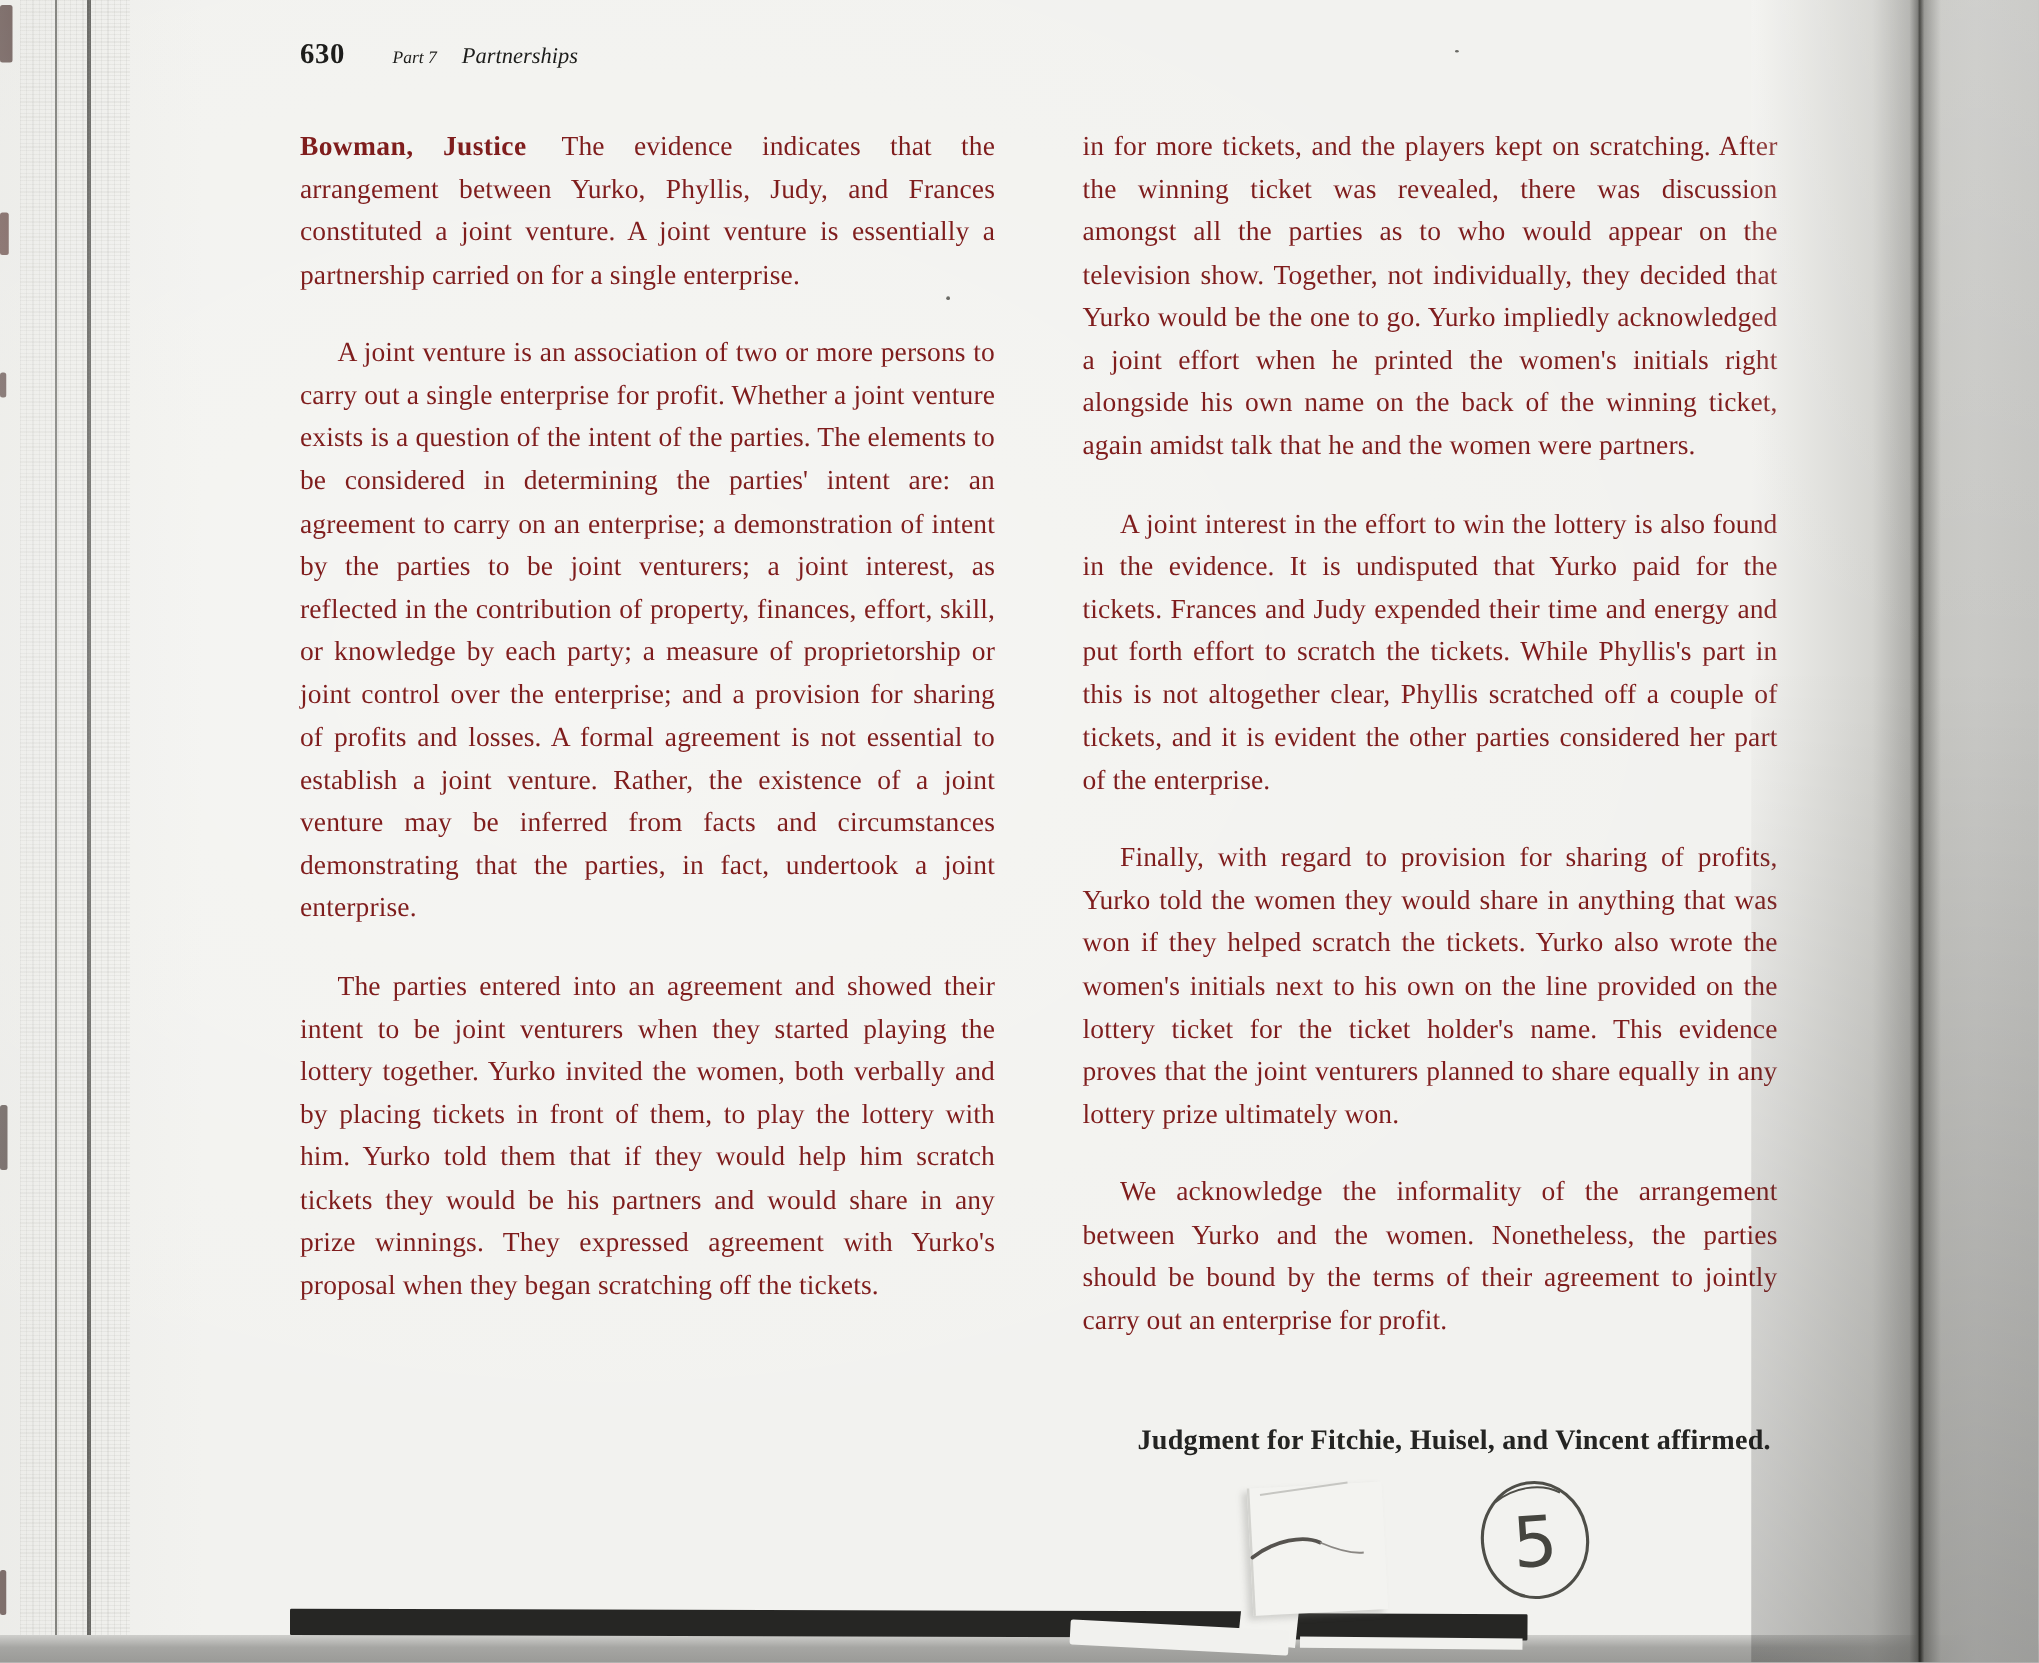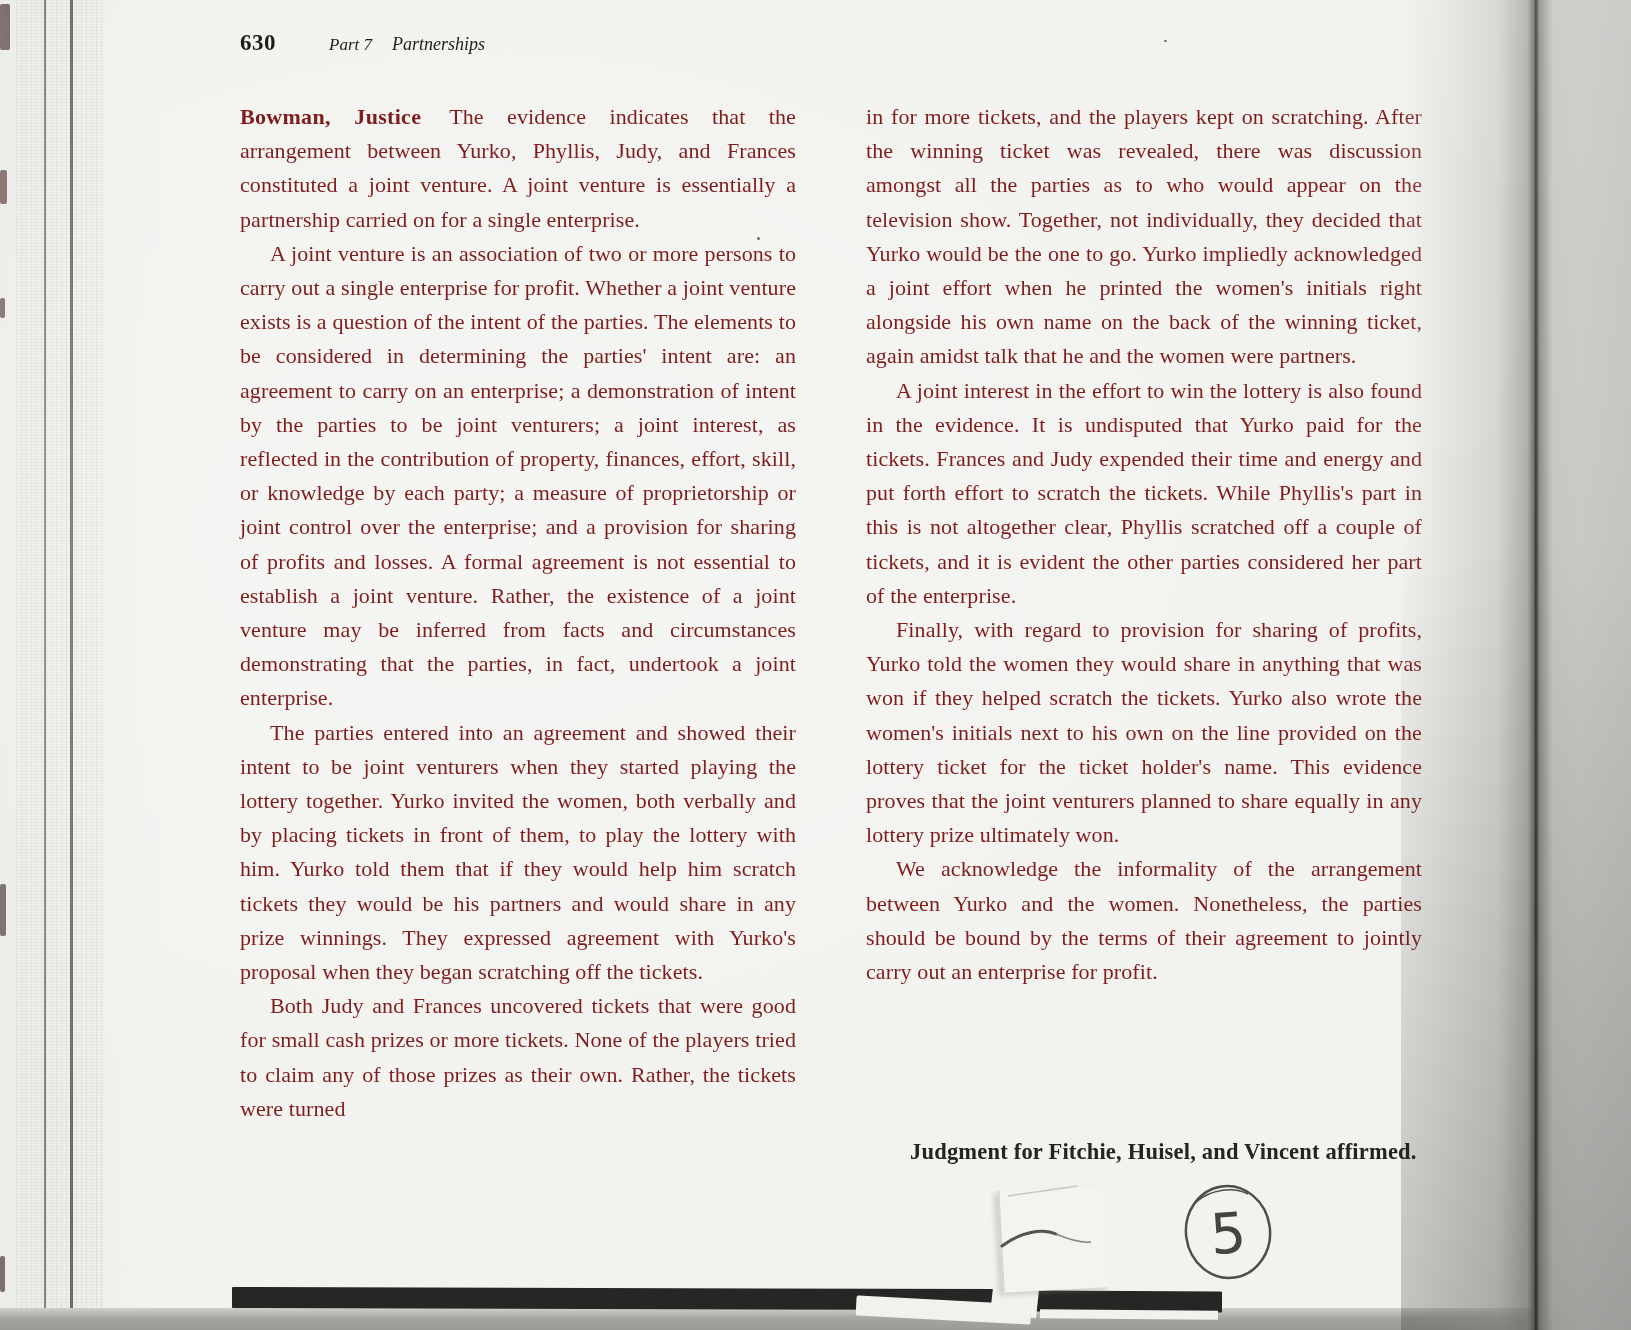--- a/index.html
+++ b/index.html
@@ -64,32 +64,32 @@
   .wedge-b{left:1040px;top:1310px;width:178px;height:9px;transform:rotate(.5deg);}
   .speck{position:absolute;background:#6b6b66;border-radius:50%;}
   .sp1{left:757px;top:237px;width:3px;height:3px;}
   .sp2{left:1164px;top:40px;width:3px;height:2px;}
   
   .page-header{
     position:absolute;left:240px;top:30px;
     display:flex;align-items:baseline;color:#1d1d1b;
   }
   .page-number{font-weight:bold;font-size:23px;letter-spacing:.5px;}
-  .part-label{font-style:italic;font-size:17px;margin-left:53px;}
+  .part-label{font-style:italic;font-size:14px;margin-left:38px;}
   .section-title{font-style:italic;font-size:18px;margin-left:20px;}
   .col{
     position:absolute;top:100px;width:556px;
     text-align:justify;color:#7f1d1d;
     font-size:22px;line-height:34.2px;
     letter-spacing:.1px;
   }
   .col-left{left:240px;}
   .col-right{left:866px;}
   .col p{margin:0;}
-  .col p.indent{text-indent:30px;}
+  .col p.indent{text-indent:30px;margin-top:28px;}
   .runin{font-weight:bold;margin-right:28px;letter-spacing:.3px;}
   .judgment{
     position:absolute;left:866px;top:1134px;width:520px;
     font-weight:bold;font-size:22.5px;line-height:35px;
     text-align:left;color:#242422;letter-spacing:.2px;margin-left:44px;
   }
   .artifact-svg{position:absolute;left:0;top:0;pointer-events:none;}
   .hand-five{
     font-family:"DejaVu Sans", sans-serif;
     font-size:56px;fill:#45453f;
@@ -113,21 +113,20 @@
   <div class="page-header">
     <span class="page-number">630</span>
     <span class="part-label">Part 7</span>
     <span class="section-title">Partnerships</span>
   </div>
 
   <div class="col col-left">
     <p><b class="runin">Bowman, Justice</b><span>The evidence indicates that the arrangement between Yurko, Phyllis, Judy, and Frances constituted a joint venture. A joint venture is essentially a partnership carried on for a single enterprise.</span></p>
     <p class="indent">A joint venture is an association of two or more persons to carry out a single enterprise for profit. Whether a joint venture exists is a question of the intent of the parties. The elements to be considered in determining the parties' intent are: an agreement to carry on an enterprise; a demonstration of intent by the parties to be joint venturers; a joint interest, as reflected in the contribution of property, finances, effort, skill, or knowledge by each party; a measure of proprietorship or joint control over the enterprise; and a provision for sharing of profits and losses. A formal agreement is not essential to establish a joint venture. Rather, the existence of a joint venture may be inferred from facts and circumstances demonstrating that the parties, in fact, undertook a joint enterprise.</p>
     <p class="indent">The parties entered into an agreement and showed their intent to be joint venturers when they started playing the lottery together. Yurko invited the women, both verbally and by placing tickets in front of them, to play the lottery with him. Yurko told them that if they would help him scratch tickets they would be his partners and would share in any prize winnings. They expressed agreement with Yurko's proposal when they began scratching off the tickets.</p>
-    <p class="indent">Both Judy and Frances uncovered tickets that were good for small cash prizes or more tickets. None of the players tried to claim any of those prizes as their own. Rather, the tickets were turned</p>
   </div>
 
   <div class="col col-right">
     <p>in for more tickets, and the players kept on scratching. After the winning ticket was revealed, there was discussion amongst all the parties as to who would appear on the television show. Together, not individually, they decided that Yurko would be the one to go. Yurko impliedly acknowledged a joint effort when he printed the women's initials right alongside his own name on the back of the winning ticket, again amidst talk that he and the women were partners.</p>
     <p class="indent">A joint interest in the effort to win the lottery is also found in the evidence. It is undisputed that Yurko paid for the tickets. Frances and Judy expended their time and energy and put forth effort to scratch the tickets. While Phyllis's part in this is not altogether clear, Phyllis scratched off a couple of tickets, and it is evident the other parties considered her part of the enterprise.</p>
     <p class="indent">Finally, with regard to provision for sharing of profits, Yurko told the women they would share in anything that was won if they helped scratch the tickets. Yurko also wrote the women's initials next to his own on the line provided on the lottery ticket for the ticket holder's name. This evidence proves that the joint venturers planned to share equally in any lottery prize ultimately won.</p>
     <p class="indent">We acknowledge the informality of the arrangement between Yurko and the women. Nonetheless, the parties should be bound by the terms of their agreement to jointly carry out an enterprise for profit.</p>
   </div>
 
   <div class="judgment">Judgment for Fitchie, Huisel, and Vincent affirmed.</div>

